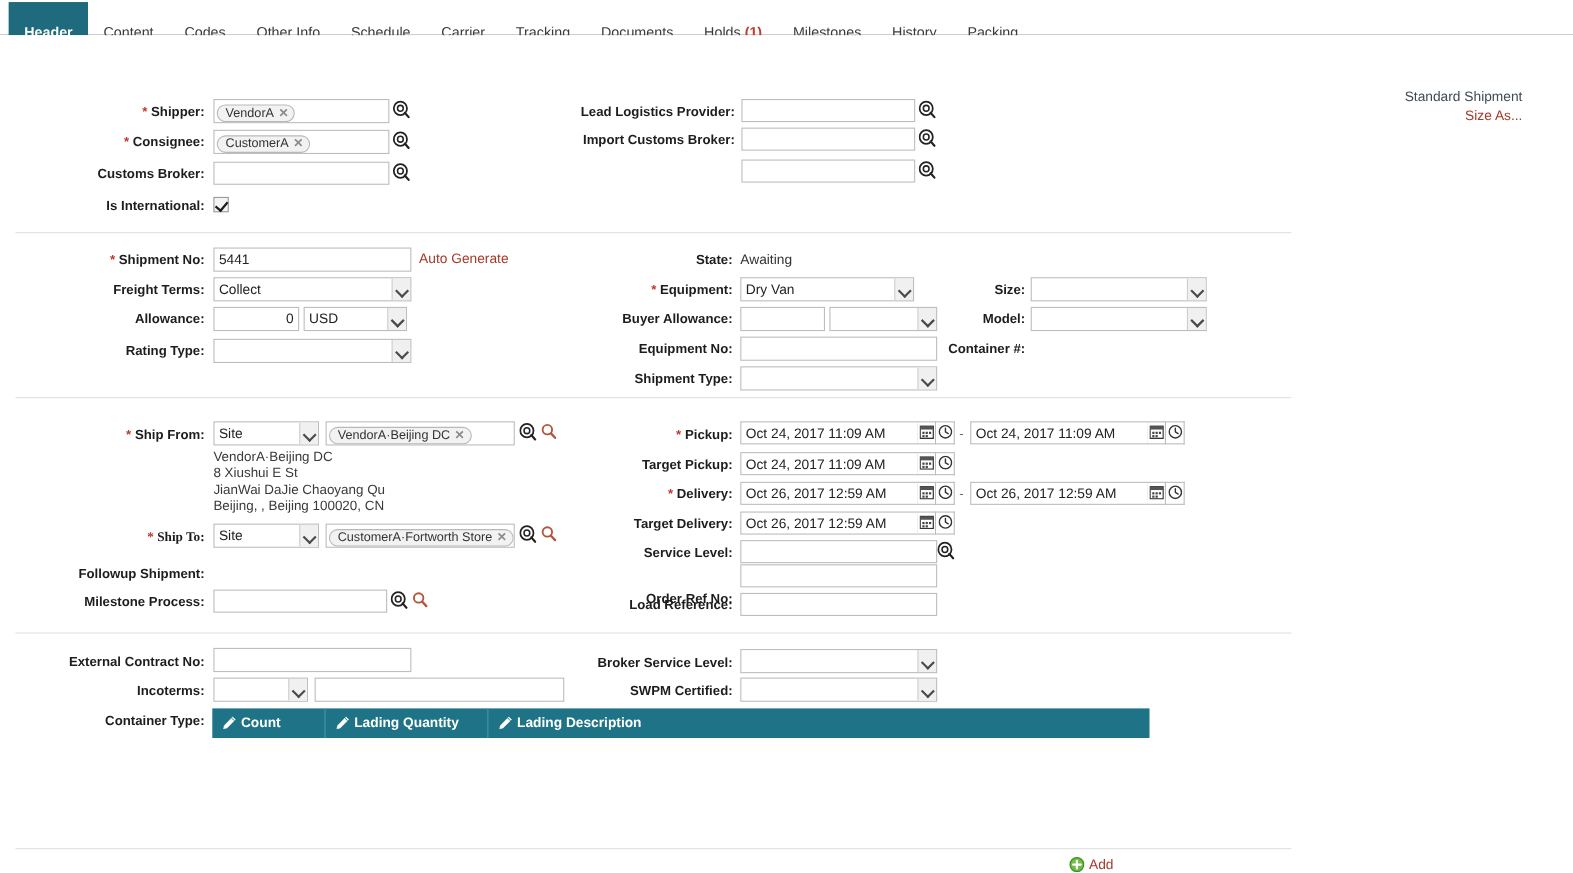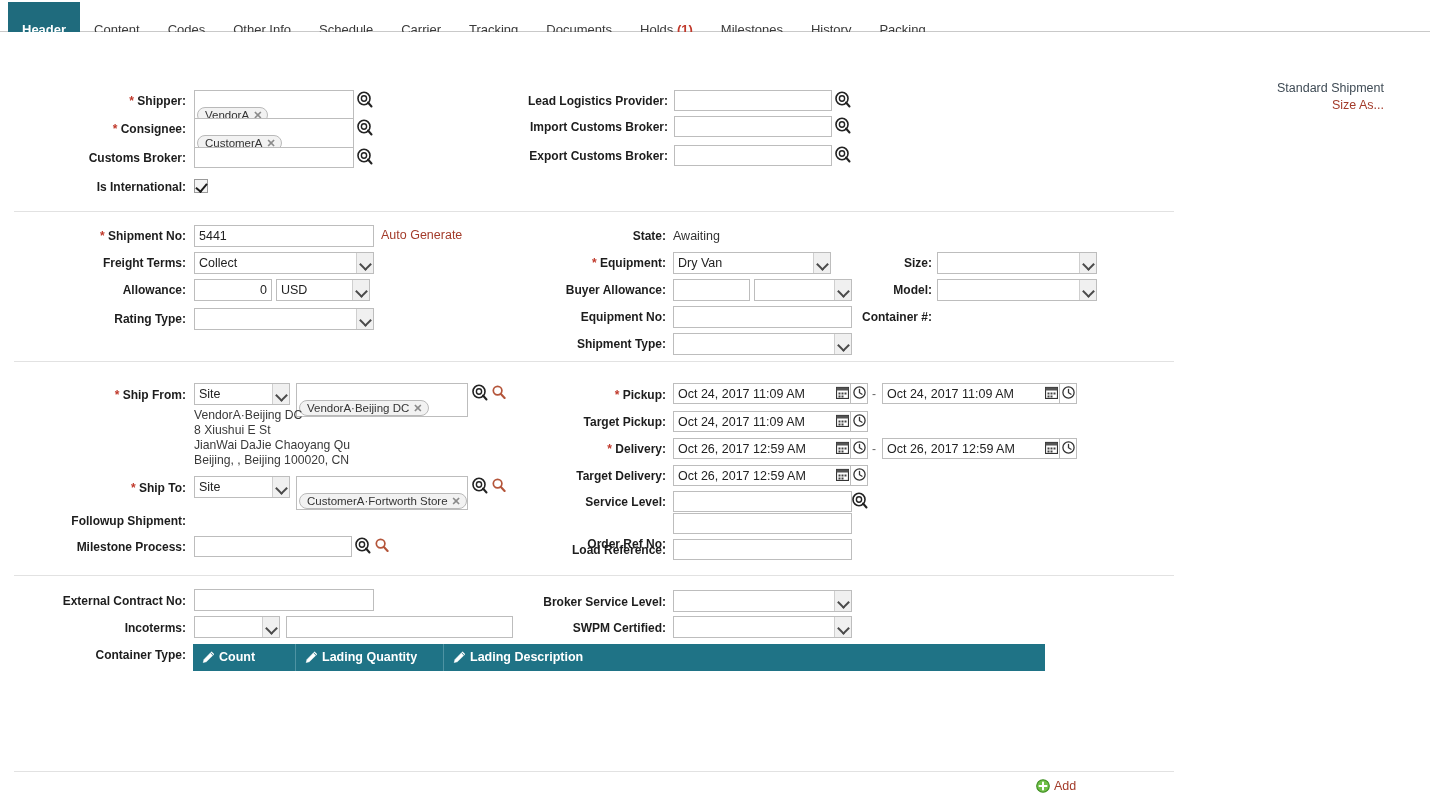--- a/index.html
+++ b/index.html
@@ -126,21 +126,21 @@
     border-bottom: 2px solid #4a4a4a;
     transform: rotate(-45deg);
   }
 
   
   .tokbox {
     position: absolute;
     height: 22px;
     border: 1px solid #bdbdbd;
     background: #fff;
-    padding: 16px 2px;
+    padding: 4px 2px;
     overflow: hidden;
     white-space: nowrap;
   }
   .chip {
     display: inline-block;
     height: 16px;
     line-height: 15px;
     border: 1px solid #b9b9b9;
     border-radius: 9px;
     background: #f2f2f2;
@@ -263,21 +263,21 @@
     width: 13px; height: 12px;
     vertical-align: -2px;
     margin-right: 4px;
   }
   .pencil svg { display: block; }
 
   .grid-body { height: 100px; background: #fff; }
 
   .addrow {
     position: absolute;
-    left: 1036px;
+    left: 972px;
     top: 747px;
     display: flex;
     align-items: flex-start;
     cursor: pointer;
   }
   .addrow .plus {
     width: 14px; height: 14px;
     margin-right: 4px;
   }
   .addrow .plus svg { display: block; }
@@ -361,21 +361,20 @@
   <div class="lbl" style="left:430px; top:85px; width:238px;">Import Customs Broker:</div>
   <input class="txt" style="left: 674px; top: 84px; width: 158px;" value="">
   <div class="lookup" style="left:835px; top:85px;">
     <svg width="16" height="17" viewBox="0 0 16 17">
         <ellipse cx="7" cy="7.5" rx="6" ry="6.2" fill="none" stroke="#222" stroke-width="1.6"></ellipse>
         <ellipse cx="7" cy="7.5" rx="2.6" ry="2.7" fill="none" stroke="#222" stroke-width="1.4"></ellipse>
         <path d="M11 11.5 L14.5 15.5" stroke="#222" stroke-width="2" fill="none" stroke-linecap="round"></path>
       </svg>
   </div>
 
-  <div class="lbl" style="left:430px; top:114px; width:238px;">Export Customs Broker:</div>
   <input class="txt" style="left: 674px; top: 113px; width: 158px;" value="">
   <div class="lookup" style="left:835px; top:114px;">
     <svg width="16" height="17" viewBox="0 0 16 17">
         <ellipse cx="7" cy="7.5" rx="6" ry="6.2" fill="none" stroke="#222" stroke-width="1.6"></ellipse>
         <ellipse cx="7" cy="7.5" rx="2.6" ry="2.7" fill="none" stroke="#222" stroke-width="1.4"></ellipse>
         <path d="M11 11.5 L14.5 15.5" stroke="#222" stroke-width="2" fill="none" stroke-linecap="round"></path>
       </svg>
   </div>
 
   <div class="divider" style="top:179px;"></div>
@@ -437,21 +436,21 @@
         <circle cx="5.6" cy="5.6" r="4.3" fill="none" stroke="#b4553a" stroke-width="1.7"></circle>
         <path d="M8.9 9 L12.6 13" stroke="#b4553a" stroke-width="2.1" stroke-linecap="round"></path>
       </svg>
   </div>
 
   <div class="addr" style="left:194px; top:376px;">VendorA·Beijing DC
 8 Xiushui E St
 JianWai DaJie Chaoyang Qu
 Beijing, , Beijing 100020, CN</div>
 
-  <div class="lbl" style="left:56px; top:446px; width:130px;"><span class="req">*</span> <span>Ship To:</span></div>
+  <div class="lbl" style="left:56px; top:446px; width:130px;font-family:Liberation Serif, serif;"><span class="req">*</span> <span>Ship To:</span></div>
   <div class="sel" style="left:194px; top:444px; width:96px;"><span>Site</span><span class="caret"></span></div>
   <div class="tokbox" style="left:296px; top:444px; width:172px;">
     <span class="chip"><span>CustomerA·Fortworth Store</span><span class="x">✕</span></span>
   </div>
   <div class="lookup" style="left:472px; top:445px;">
     <svg width="16" height="17" viewBox="0 0 16 17">
         <ellipse cx="7" cy="7.5" rx="6" ry="6.2" fill="none" stroke="#222" stroke-width="1.6"></ellipse>
         <ellipse cx="7" cy="7.5" rx="2.6" ry="2.7" fill="none" stroke="#222" stroke-width="1.4"></ellipse>
         <path d="M11 11.5 L14.5 15.5" stroke="#222" stroke-width="2" fill="none" stroke-linecap="round"></path>
       </svg>

